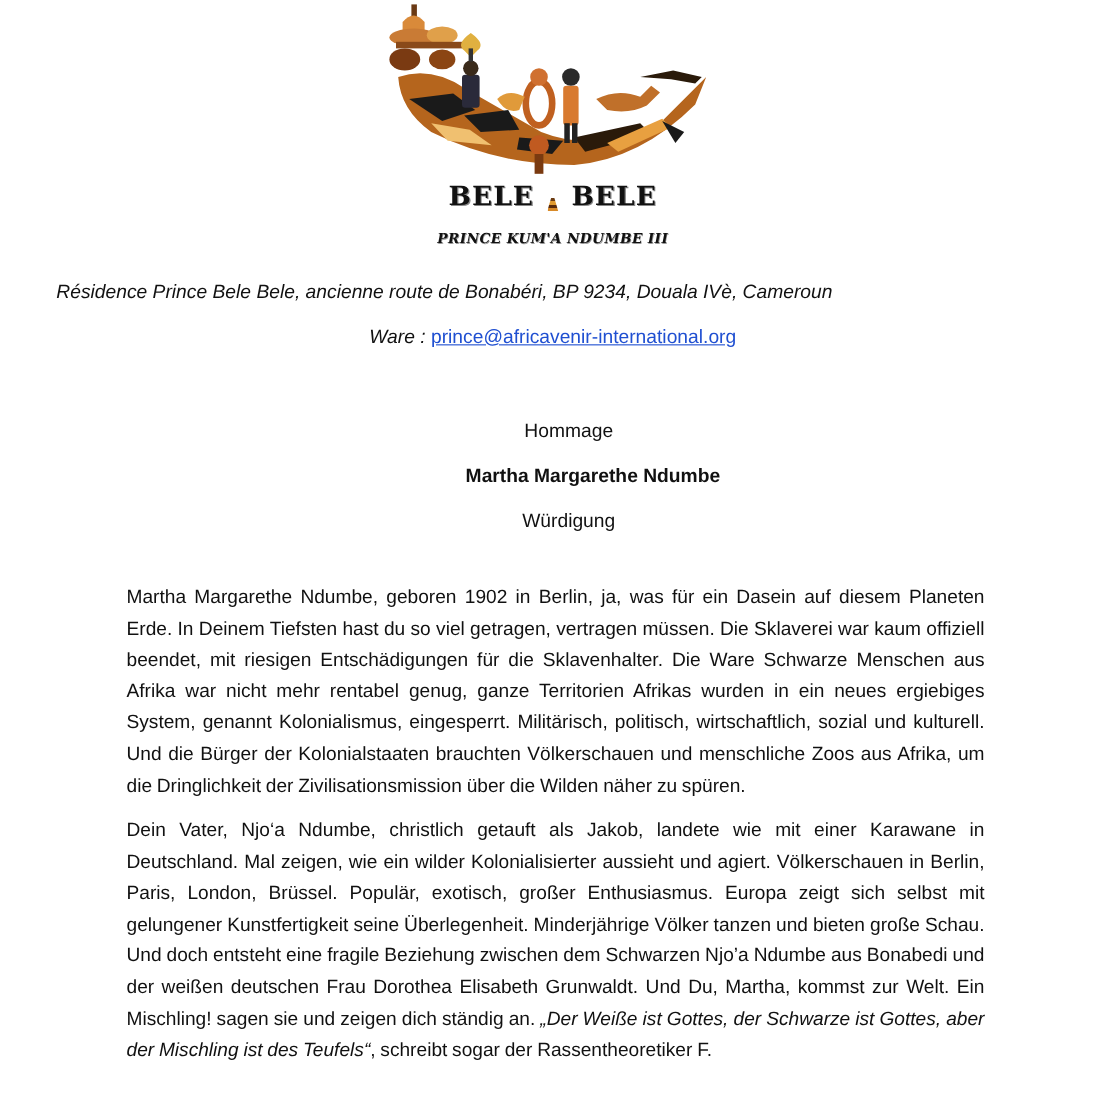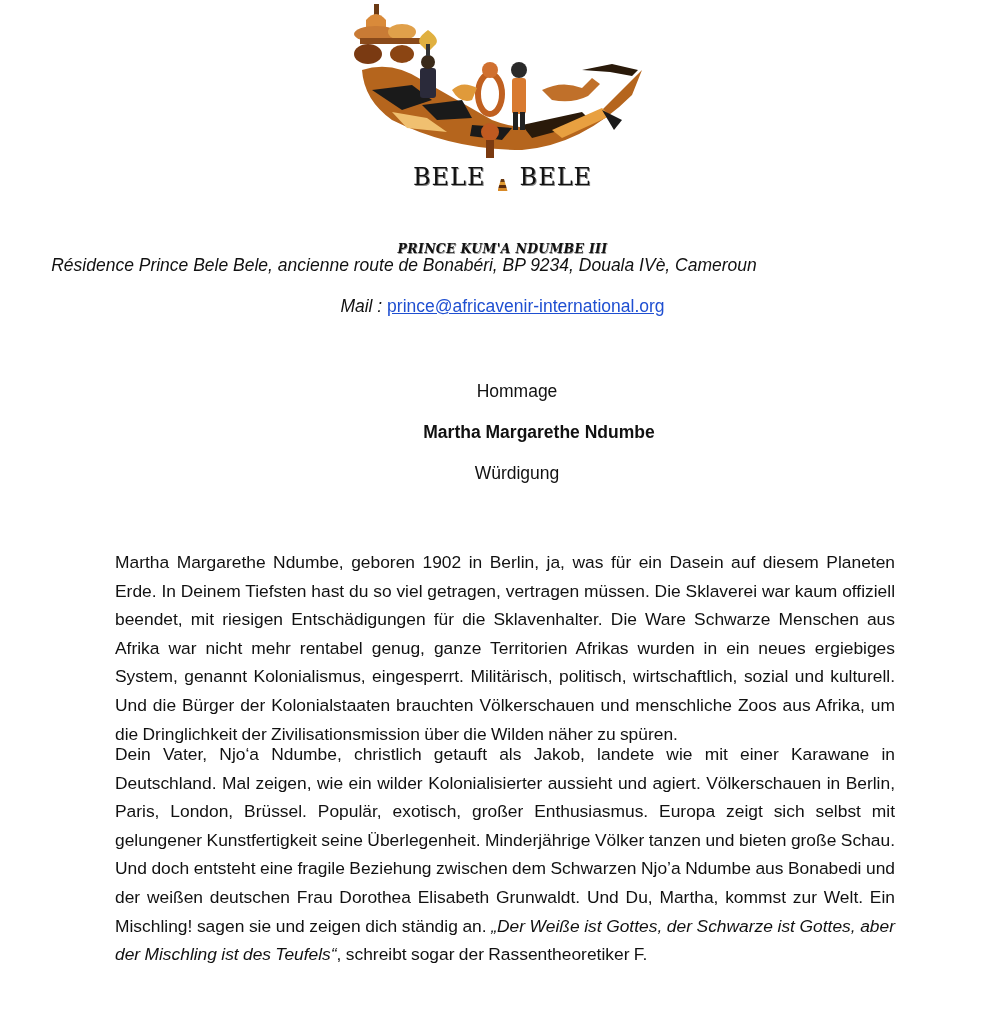--- a/index.html
+++ b/index.html
@@ -30,21 +30,21 @@
     height: 165px;
   }
   .logo svg { width: 100%; height: 100%; display: block; }
   .brand {
     position: absolute;
     top: 163px;
     left: 0;
     width: 1005px;
     text-align: center;
     font-family: "DejaVu Serif", "Liberation Serif", serif;
-    font-weight: normal;
+    font-weight: bold;
     font-size: 24px;
     letter-spacing: 1px;
     color: #111;
     text-shadow: 1px 1px 0 #888;
   }
   .brand .gap { display: inline-block; width: 34px; position: relative; }
   .brand .gap .bell {
     position: absolute;
     left: 12px; top: -6px;
     width: 10px; height: 12px;
@@ -57,21 +57,20 @@
     left: 0;
     width: 1005px;
     text-align: center;
     font-family: "DejaVu Serif", "Liberation Serif", serif;
     font-weight: bold;
     font-style: italic;
     font-size: 12.5px;
     letter-spacing: 0.3px;
     color: #111;
     text-shadow: 0.6px 0.6px 0 #999;
-    margin-top: 32px;
   }
   
   .address {
     position: absolute;
     top: 255px;
     left: 0;
     width: 808px;
     text-align: center;
     font-style: italic;
     font-size: 17.5px;
@@ -107,21 +106,21 @@
   .body-text {
     position: absolute;
     left: 115px;
     width: 780px;
     font-size: 17.4px;
     line-height: 28.6px;
     text-align: justify;
     color: #111;
     word-spacing: -0.5px;
   }
-  .p1 { top: 548px; }
+  .p1 { top: 528px; }
   .p2 { top: 740px; }
   .body-text p { margin: 0; }
   .it { font-style: italic; }
 </style>
 </head>
 <body>
 
 <div class="page">
 
   <div class="logo">
@@ -167,21 +166,21 @@
 
   <div class="brand">
     <span>BELE</span><span class="gap"><span class="bell"></span></span><span>BELE</span>
   </div>
 
   <div class="prince-name">PRINCE KUM'A NDUMBE III</div>
 
   <div class="address">Résidence Prince Bele Bele, ancienne route de Bonabéri, BP 9234, Douala IVè,  Cameroun</div>
 
   <div class="mail">
-    <span class="label">Mail : </span><a href="mailto:prince@africavenir-international.org">prince@africavenir-international.org</a>
+    <span class="label">Ware : </span><a href="mailto:prince@africavenir-international.org">prince@africavenir-international.org</a>
   </div>
 
   <div class="title-line t1">Hommage</div>
   <div class="title-line t2">Martha Margarethe Ndumbe</div>
   <div class="title-line t3">Würdigung</div>
 
   <div class="body-text p1">
     <p>Martha Margarethe Ndumbe, geboren 1902 in Berlin, ja, was für ein Dasein auf diesem Planeten Erde. In Deinem Tiefsten hast du so viel getragen, vertragen müssen. Die Sklaverei war kaum offiziell beendet, mit riesigen Entschädigungen für die Sklavenhalter. Die Ware Schwarze Menschen aus Afrika war nicht mehr rentabel genug, ganze Territorien Afrikas wurden in ein neues ergiebiges System, genannt Kolonialismus, eingesperrt. Militärisch, politisch, wirtschaftlich, sozial und kulturell. Und die Bürger der Kolonialstaaten brauchten Völkerschauen und menschliche Zoos aus Afrika, um die Dringlichkeit der Zivilisationsmission über die Wilden näher zu spüren.</p>
   </div>
 

